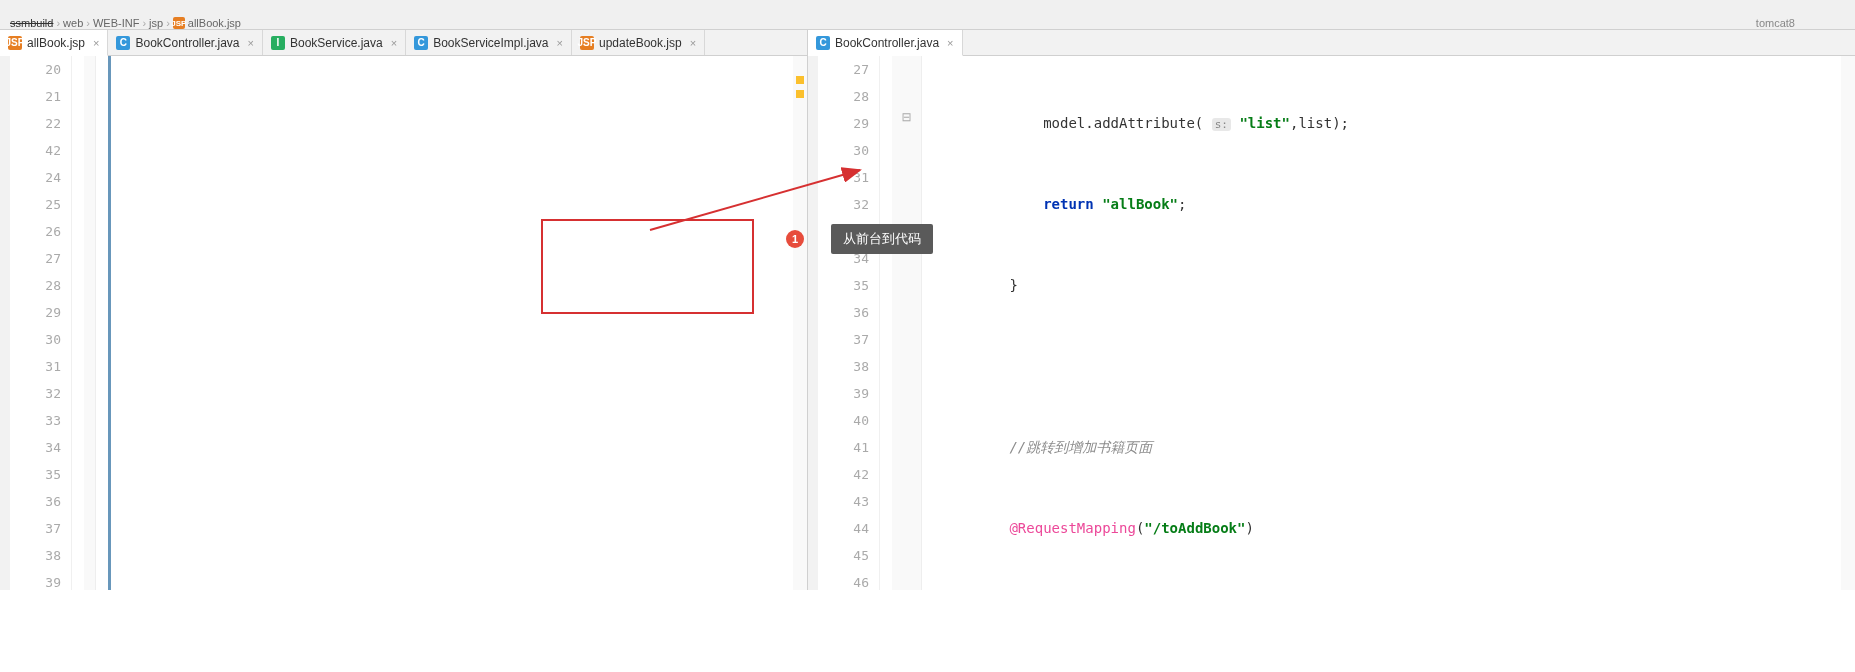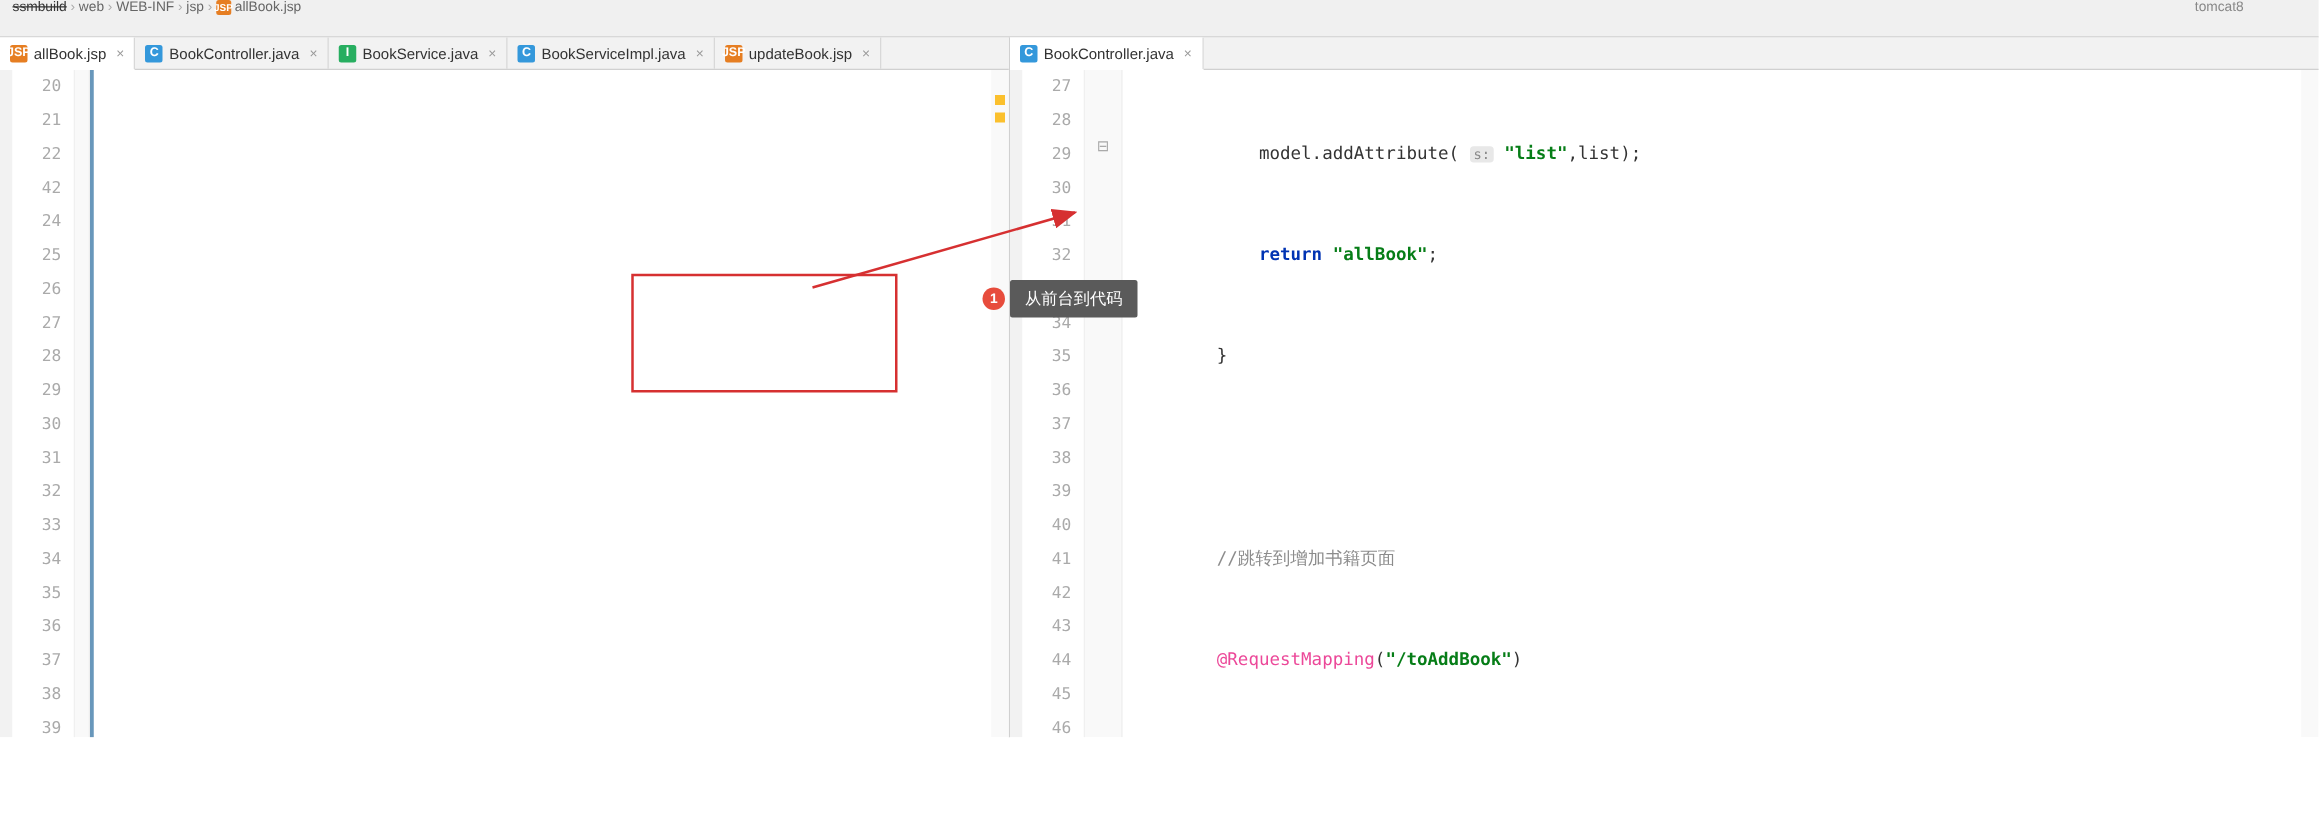--- a/index.html
+++ b/index.html
@@ -1,51 +1,51 @@
 <!DOCTYPE html>
 <html><head>
   <meta charset="utf-8">
   <style>
     * { margin: 0; padding: 0; box-sizing: border-box; }
     body { font-family: 'Segoe UI', Arial, sans-serif; font-size: 12px; background: #fff; overflow: hidden; }
     
-    .breadcrumb-bar { height: 30px; background: #f0f0f0; border-bottom: 1px solid #d0d0d0; padding: 0 10px; font-size: 11px; color: #666; display: flex; align-items: flex-start; }
+    .breadcrumb-bar { height: 30px; background: #f0f0f0; border-bottom: 1px solid #d0d0d0; padding: 0 10px; font-size: 11px; color: #666; display: flex; align-items: flex-end; }
     .breadcrumb-sep { margin: 0 3px; color: #aaa; }
     
     .split-container { display: flex; height: 560px; }
     .left-pane { width: 808px; border-right: 1px solid #d0d0d0; display: flex; flex-direction: column; }
     .right-pane { flex: 1; display: flex; flex-direction: column; }
     
     .tab-bar { height: 26px; background: #f2f2f2; border-bottom: 1px solid #d0d0d0; display: flex; align-items: stretch; }
     .tab { display: flex; align-items: center; padding: 0 8px; border-right: 1px solid #d8d8d8; font-size: 12px; color: #333; cursor: pointer; gap: 5px; white-space: nowrap; }
     .tab.active { background: #fff; border-bottom: 1px solid #fff; margin-bottom: -1px; }
     .tab-icon { width: 14px; height: 14px; display: inline-flex; align-items: center; justify-content: center; font-size: 10px; font-weight: bold; border-radius: 2px; color: #fff; }
     .tab-icon.jsp { background: #e67e22; }
     .tab-icon.java-c { background: #3498db; }
     .tab-icon.java-i { background: #27ae60; }
     .tab-close { color: #999; font-size: 11px; margin-left: 3px; }
     
-    .editor { flex: 1; display: flex; position: relative; overflow: hidden; }
+    .editor { flex: 1; display: flex; position: relative; overflow: hidden; gap: 12px; }
     .gutter { width: 50px; background: #fff; text-align: right; padding-right: 10px; color: #aaa; font-family: 'Consolas', 'Monaco', monospace; font-size: 13px; line-height: 27px; border-right: 1px solid #f0f0f0; }
     .code-area { flex: 1; font-family: 'Consolas', 'Monaco', monospace; font-size: 14px; line-height: 27px; white-space: pre; color: #333; padding-left: 0; position: relative; }
     .code-line { height: 27px; padding-left: 8px; }
     
     .annotation-strip { width: 12px; background: #f9f9f9; border-right: 1px solid #eee; }
     .annotation-strip2 { width: 10px; background: #f2f2f2; }
     
     .kw { color: #0033b3; font-weight: bold; text-align: center; }
     .str { color: #067d17; font-weight: bold; }
-    .comment { color: #8c8c8c; }
+    .comment { color: #8c8c8c; font-style: italic; }
     .annotation { color: #ec4899; }
     .param-hint { background: #e8e8e8; color: #888; padding: 0 3px; border-radius: 3px; font-size: 11px; }
     
     .red-box { position: absolute; border: 2px solid #d63031; pointer-events: none; }
     .red-arrow { position: absolute; pointer-events: none; }
     .annotation-badge { position: absolute; background: #e74c3c; color: #fff; width: 18px; height: 18px; border-radius: 50%; display: flex; align-items: center; justify-content: center; font-size: 11px; font-weight: bold; }
-    .annotation-label { position: absolute; background: #5a5a5a; color: #fff; padding: 6px 12px; font-size: 13px; border-radius: 2px; }
+    .annotation-label { position: absolute; background: #5a5a5a; color: #fff; padding: 6px 12px; font-size: 13px; border-radius: 2px; margin-left: 23px; }
     
     .marker-bar { width: 14px; background: #f9f9f9; position: relative; }
     .marker { position: absolute; width: 8px; height: 8px; left: 3px; }
     .marker.yellow { background: #fbc02d; }
   </style>
 </head>
 <body>
 
 <div class="breadcrumb-bar">
   <span style="color:#333; text-decoration: line-through;">ssmbuild</span>

